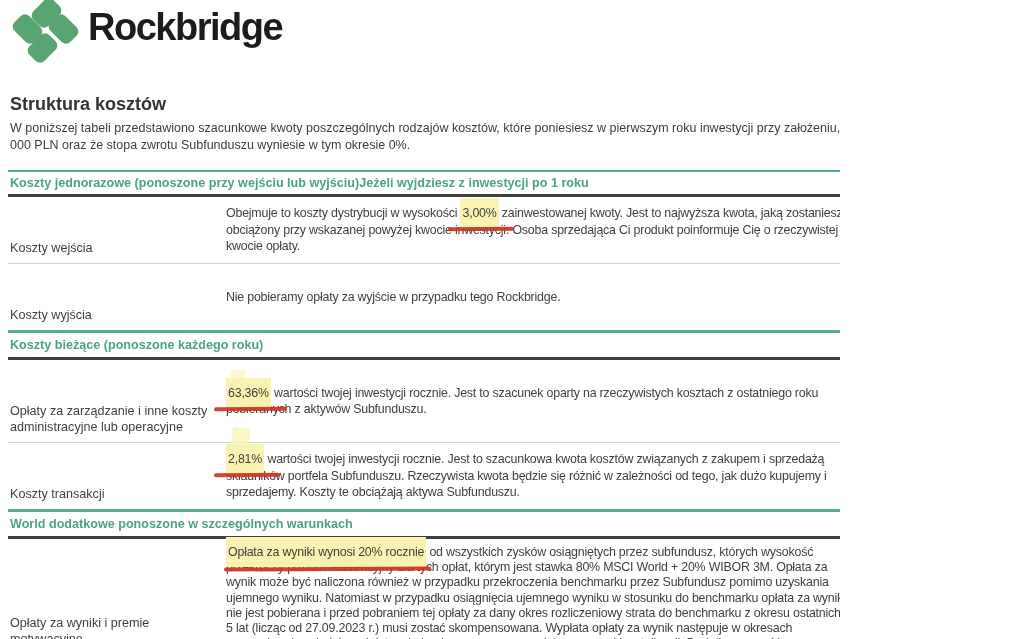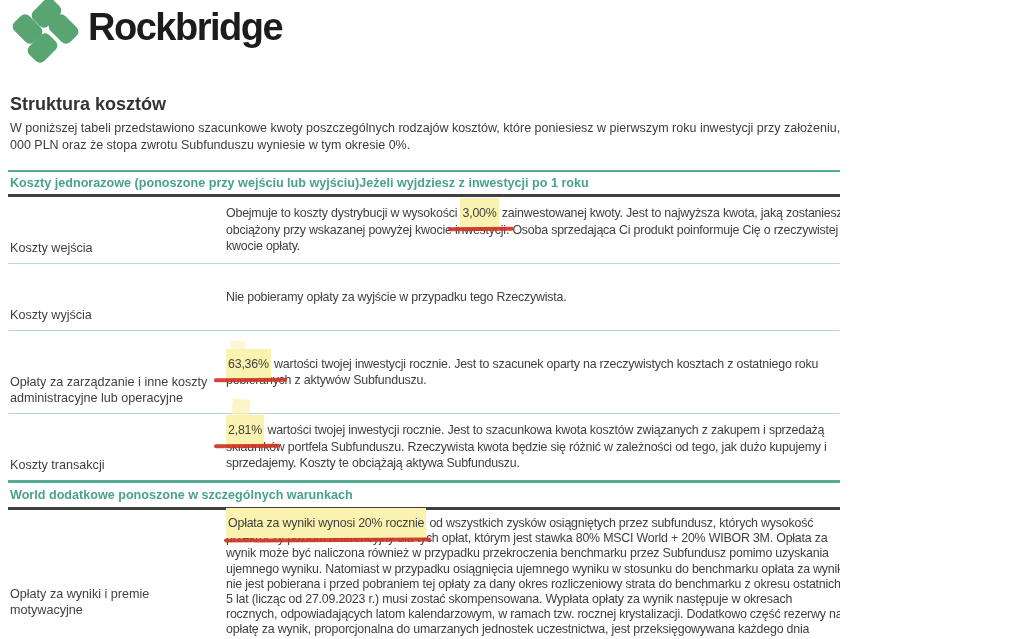--- a/index.html
+++ b/index.html
@@ -81,24 +81,28 @@
     </div>
 
     <div class="row" data-name="row-koszty-wejscia">
       <div class="c-label" data-name="row-label">Koszty wejścia</div>
       <div class="c-desc" data-name="row-description"><span>Obejmuje to koszty dystrybucji w wysokości </span><span class="hl" data-name="marker-highlight">3,00%</span><span> zainwestowanej kwoty. Jest to najwyższa kwota, jaką zostaniesz obciążony przy wskazanej powyżej kwocie inwestycji. Osoba sprzedająca Ci produkt poinformuje Cię o rzeczywistej kwocie opłaty.</span></div>
       <div class="c-val" data-name="row-value">1 500 PLN</div>
     </div>
 
     <div class="row" data-name="row-koszty-wyjscia">
       <div class="c-label" data-name="row-label">Koszty wyjścia</div>
-      <div class="c-desc" data-name="row-description"><span>Nie pobieramy opłaty za wyjście w przypadku tego Rzeczywista.</span></div>
+      <div class="c-desc" data-name="row-description"><span>Nie pobieramy opłaty za wyjście w przypadku tego Rockbridge.</span></div>
       <div class="c-val" data-name="row-value">0 PLN</div>
     </div>
 
+    <div class="sec-header" data-name="section-header-koszty-biezace">
+      <span data-name="section-title">Koszty bieżące (ponoszone każdego roku)</span>
+      <span data-name="column-header-right"></span>
+    </div>
 
     <div class="row" data-name="row-oplaty-zarzadzanie">
       <div class="c-label" data-name="row-label">Opłaty za zarządzanie i inne koszty administracyjne lub operacyjne</div>
       <div class="c-desc" data-name="row-description"><span class="hl" data-name="marker-highlight">63,36%</span><span> wartości twojej inwestycji rocznie. Jest to szacunek oparty na rzeczywistych kosztach z ostatniego roku pobieranych z aktywów Subfunduszu.</span></div>
       <div class="c-val" data-name="row-value">1 598 PLN</div>
     </div>
 
     <div class="row" data-name="row-koszty-transakcji">
       <div class="c-label" data-name="row-label">Koszty transakcji</div>
       <div class="c-desc" data-name="row-description"><span class="hl" data-name="marker-highlight">2,81%</span><span> wartości twojej inwestycji rocznie. Jest to szacunkowa kwota kosztów związanych z zakupem i sprzedażą składników portfela Subfunduszu. Rzeczywista kwota będzie się różnić w zależności od tego, jak dużo kupujemy i sprzedajemy. Koszty te obciążają aktywa Subfunduszu.</span></div>

